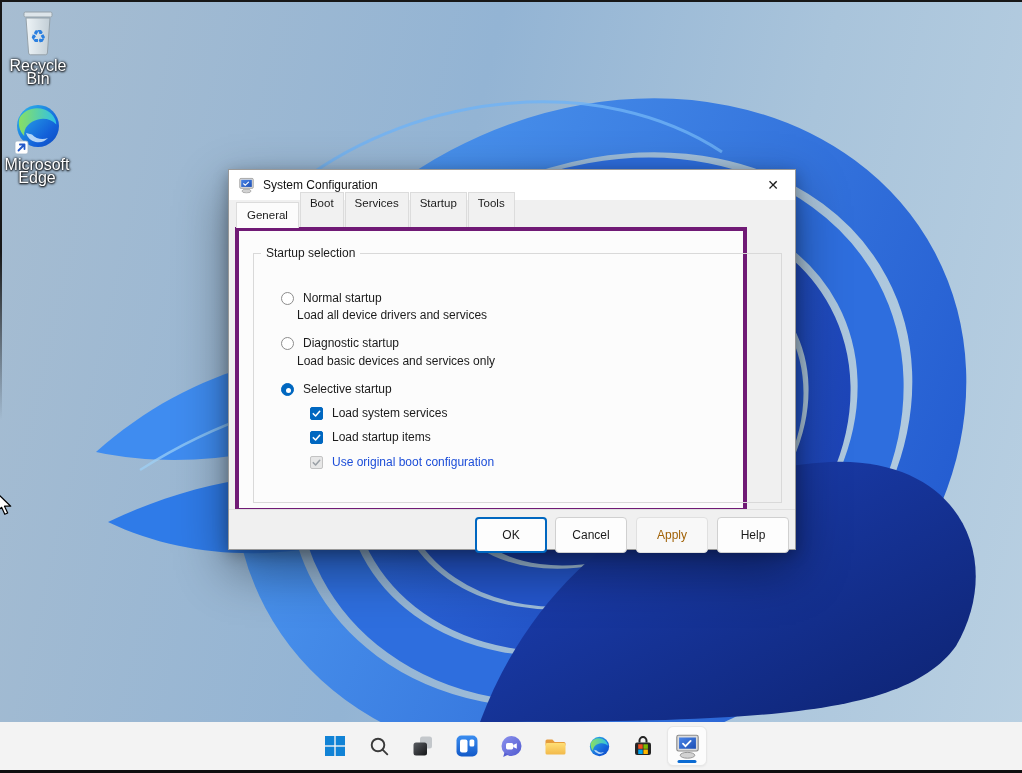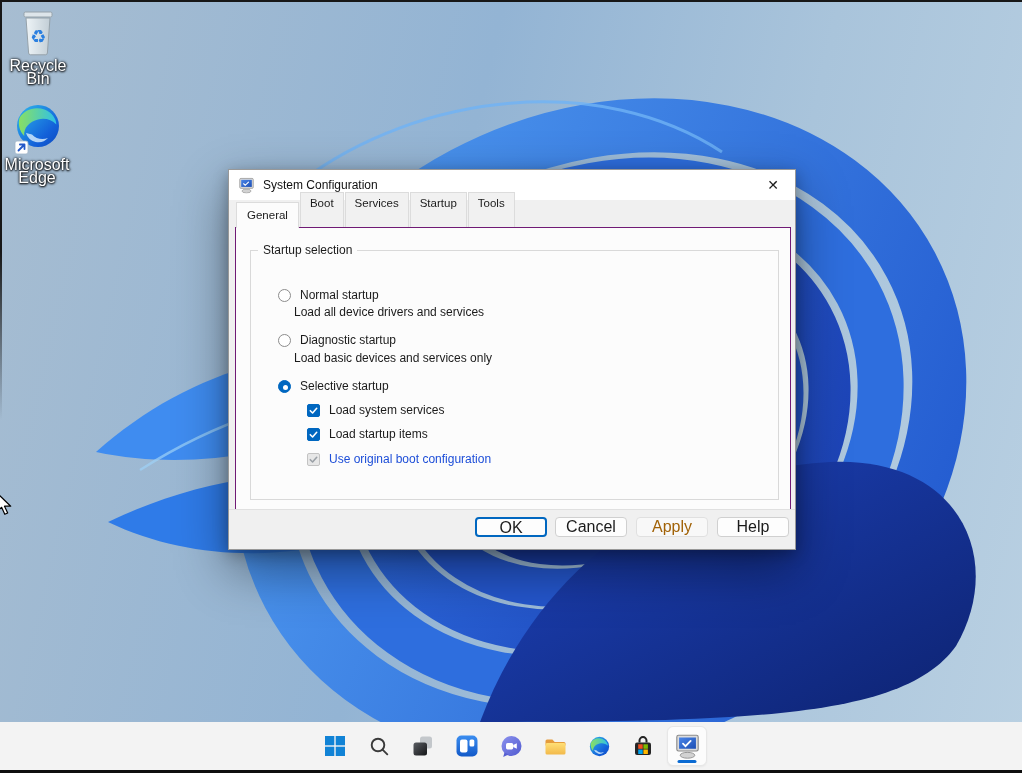--- a/index.html
+++ b/index.html
@@ -34,38 +34,38 @@
   .title-text{margin-left:8px;font-size:12px;color:#101010}
   .close-btn{position:absolute;right:0;top:0;width:44px;height:30px;display:flex;align-items:center;justify-content:center;background:#fff;border:none;padding:0;cursor:default}
   .close-glyph{font-size:14px;color:#1c1c1c;font-family:"DejaVu Sans",sans-serif}
   .tabstrip{position:absolute;left:0;top:30px;right:0;height:28px;background:#f0f0f0;display:flex;align-items:flex-end;padding-left:7px;box-sizing:border-box}
   .tab{
     height:36px;line-height:20px;padding:0 9px;font-size:11.5px;color:#1b1b1b;
     background:#f1f1f1;border:1px solid #dcdcdc;border-bottom:none;margin-right:1px;box-sizing:border-box;
   }
   .tab.active{height:26px;line-height:25px;background:#fcfcfc;position:relative;z-index:2;padding:0 10px}
   .tabpage{
-    position:absolute;left:6px;top:57px;width:556px;height:285px;
-    background:#fcfcfc;border:1px solid #701a75;box-sizing:border-box;
+    position:absolute;left:6px;top:57px;width:512px;height:285px;
+    background:#fcfcfc;border:4px solid #701a75;box-sizing:border-box;
   }
   .groupbox{position:absolute;left:14px;top:22px;width:529px;height:250px;border:1px solid #d9d9d9;box-sizing:border-box}
   .group-label{position:absolute;left:22px;top:15px;background:#fcfcfc;padding:0 5px;font-size:12px;color:#1b1b1b;z-index:2}
   .opt-row{position:absolute;display:flex;align-items:flex-end;height:15px}
   .radio{width:13px;height:13px;border-radius:50%;background:#fff;border:1px solid #8c8c8c;box-sizing:border-box;flex:none}
   .radio.checked{background:#0067c0;border:1px solid #0067c0;position:relative}
   .radio.checked::after{content:"";position:absolute;left:4px;top:4px;width:5px;height:5px;border-radius:50%;background:#fff}
   .opt-label{margin-left:9px;font-size:12px;color:#1b1b1b}
   .opt-desc{position:absolute;font-size:12px;color:#1b1b1b}
   .checkbox{width:13px;height:13px;border-radius:2px;background:#0067c0;border:1px solid #0067c0;box-sizing:border-box;flex:none;display:flex;align-items:center;justify-content:center}
   .checkbox.disabled{background:#e7e7e7;border:1px solid #c3c3c3}
   .opt-row.disabled .opt-label{color:#1d4ed8}
   .bottom-band{position:absolute;left:0;right:0;bottom:0;height:39px;background:#f0f0f0;border-top:1px solid #e0e0e0}
   .dlg-btn{
-    position:absolute;top:7px;width:72px;height:20px;border-radius:4px;
-    background:#fdfdfd;border:1px solid #d0d0d0;font-size:16px;color:#1b1b1b;
+    position:absolute;top:7px;width:72px;height:36px;border-radius:4px;
+    background:#fdfdfd;border:1px solid #d0d0d0;font-size:12px;color:#1b1b1b;
     font-family:"Liberation Sans","DejaVu Sans",sans-serif;padding:0;cursor:default;
   }
   .dlg-btn.focused{border:2px solid #0067c0}
   .dlg-btn.disabled{background:#f8f8f8;border:1px solid #e0e0e0;color:#a16207}
   
   .taskbar{position:absolute;left:0;right:0;top:722px;height:48px;background:#f3f3f3;z-index:20}
   .tb-center{position:absolute;left:50%;transform:translateX(-50%);top:4px;display:flex;gap:4px}
   .tb-btn{position:relative;width:40px;height:40px;border-radius:6px;display:flex;align-items:center;justify-content:center;background:transparent;border:none;padding:0;cursor:default}
   .tb-btn.active{background:#fcfcfc;border:1px solid #e7e7e7;box-sizing:border-box;box-shadow:0 1px 2px rgba(0,0,0,.05)}
   .tb-indicator{position:absolute;bottom:2px;left:50%;transform:translateX(-50%);width:19px;height:3px;border-radius:2px;background:#0b6bd3}

